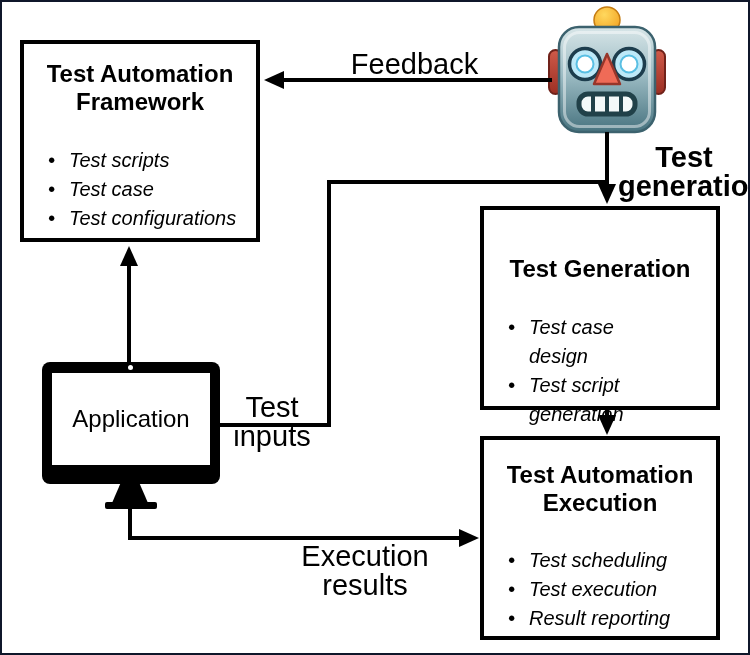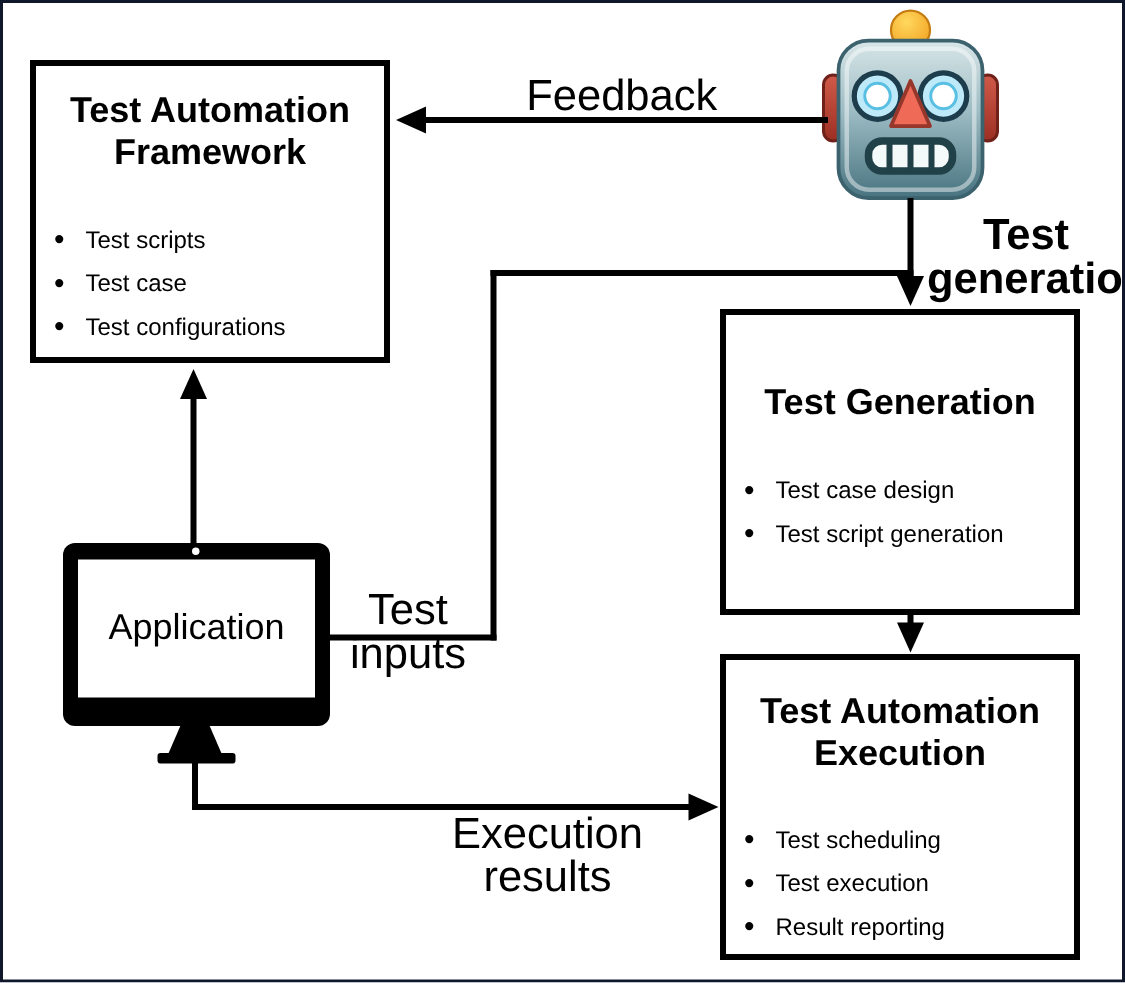--- a/index.html
+++ b/index.html
@@ -4,21 +4,21 @@
 <style>
   html,body{margin:0;padding:0;background:#fff;}
   .frame{
     position:relative;width:750px;height:655px;box-sizing:border-box;
     background:#ffffff;border:2px solid #0f172a;overflow:hidden;
     font-family:"Liberation Sans",sans-serif;color:#000;
   }
   
   .box{position:absolute;background:#fff;border:4px solid #000;box-sizing:border-box;}
   .box-title{font-weight:bold;font-size:24px;line-height:28px;text-align:center;margin:0 14px;}
-  .box ul{list-style:none;margin:0;padding:0;font-size:16px;line-height:29px;}
+  .box ul{list-style:none;margin:12px;padding:0;font-size:20px;line-height:29px;font-style:italic;}
   .box li{position:relative;padding-left:33px;}
   .box li::before{content:"\2022";position:absolute;left:12px;font-size:20px;}
   .tight li{padding-right:30px;}
   #framework-box{left:18px;top:38px;width:240px;height:202px;}
   #framework-box .box-title{margin-top:16px;}
   #framework-box ul{margin-top:30px;}
   #generation-box{left:478px;top:204px;width:240px;height:204px;}
   #generation-box .box-title{margin-top:45px;}
   #generation-box ul{margin-top:30px;}
   #execution-box{left:478px;top:434px;width:240px;height:204px;}

